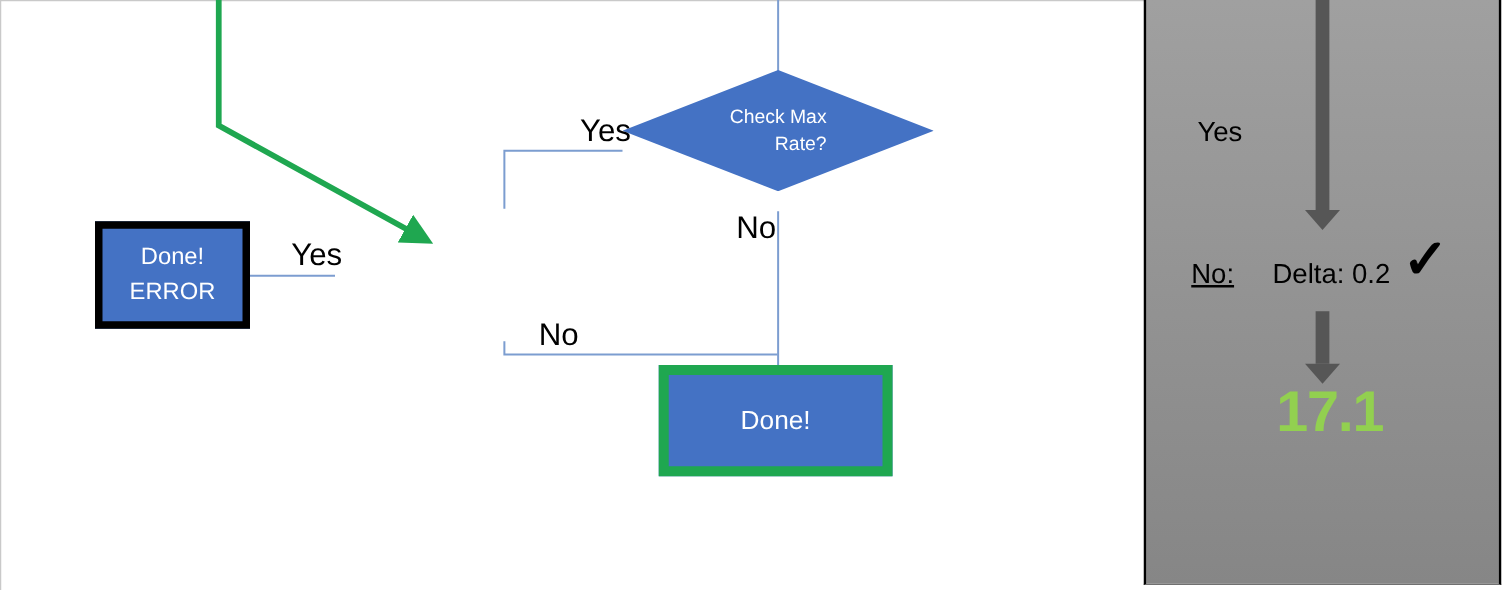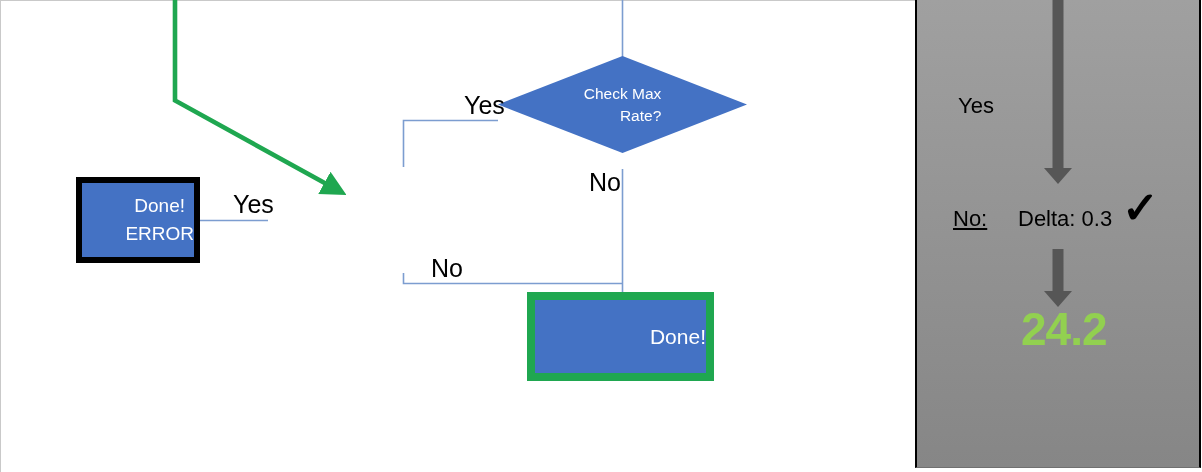--- a/index.html
+++ b/index.html
@@ -29,21 +29,21 @@
     clip-path:polygon(50% 0,100% 50%,50% 100%,0 50%);
     display:flex;align-items:center;justify-content:center;
     color:#fff;text-align:center;z-index:2;
   }
   .diamond .lbl{white-space:pre-line;font-size:15.5px;line-height:1.38;}
   .diamond1{left:498px;top:56px;width:249px;height:97px;text-align:right;}
   .diamond2{left:268px;top:167px;width:274px;height:106px;}
 
   .terminal{
     position:absolute;background:var(--shape-blue);box-sizing:border-box;
-    display:flex;align-items:center;justify-content:flex-end;
+    display:flex;align-items:center;justify-content:center;
     color:#fff;text-align:center;z-index:3;
   }
   .terminal .lbl{white-space:pre-line;}
   .terminal-error{left:76px;top:177px;width:124px;height:86px;border:6px solid #000;}
   .terminal-error .lbl{font-size:19px;line-height:1.45;}
   .terminal-done{left:527px;top:292px;width:187px;height:89px;border:8px solid var(--accent-green);}
   .terminal-done .lbl{font-size:21px;}
 
   .edge-label{position:absolute;color:#000;font-size:25px;z-index:3;line-height:1;}
   .lbl-yes1{left:464px;top:93px;}
@@ -122,24 +122,24 @@
   <div class="side-panel">
 
     <div class="v-arrow arrow-top">
       <div class="shaft"></div>
       <div class="head"></div>
     </div>
 
     <div class="panel-text p-yes">Yes</div>
 
     <div class="panel-text p-no">No:</div>
-    <div class="panel-text p-delta">Delta: 0.3</div>
+    <div class="panel-text p-delta">Delta: 0.2</div>
     <div class="panel-text p-check">✓</div>
 
     <div class="v-arrow arrow-mid">
       <div class="shaft"></div>
       <div class="head"></div>
     </div>
 
-    <div class="panel-text p-result">24.2</div>
+    <div class="panel-text p-result">17.1</div>
   </div>
 
 </div>
 
 </body></html>

